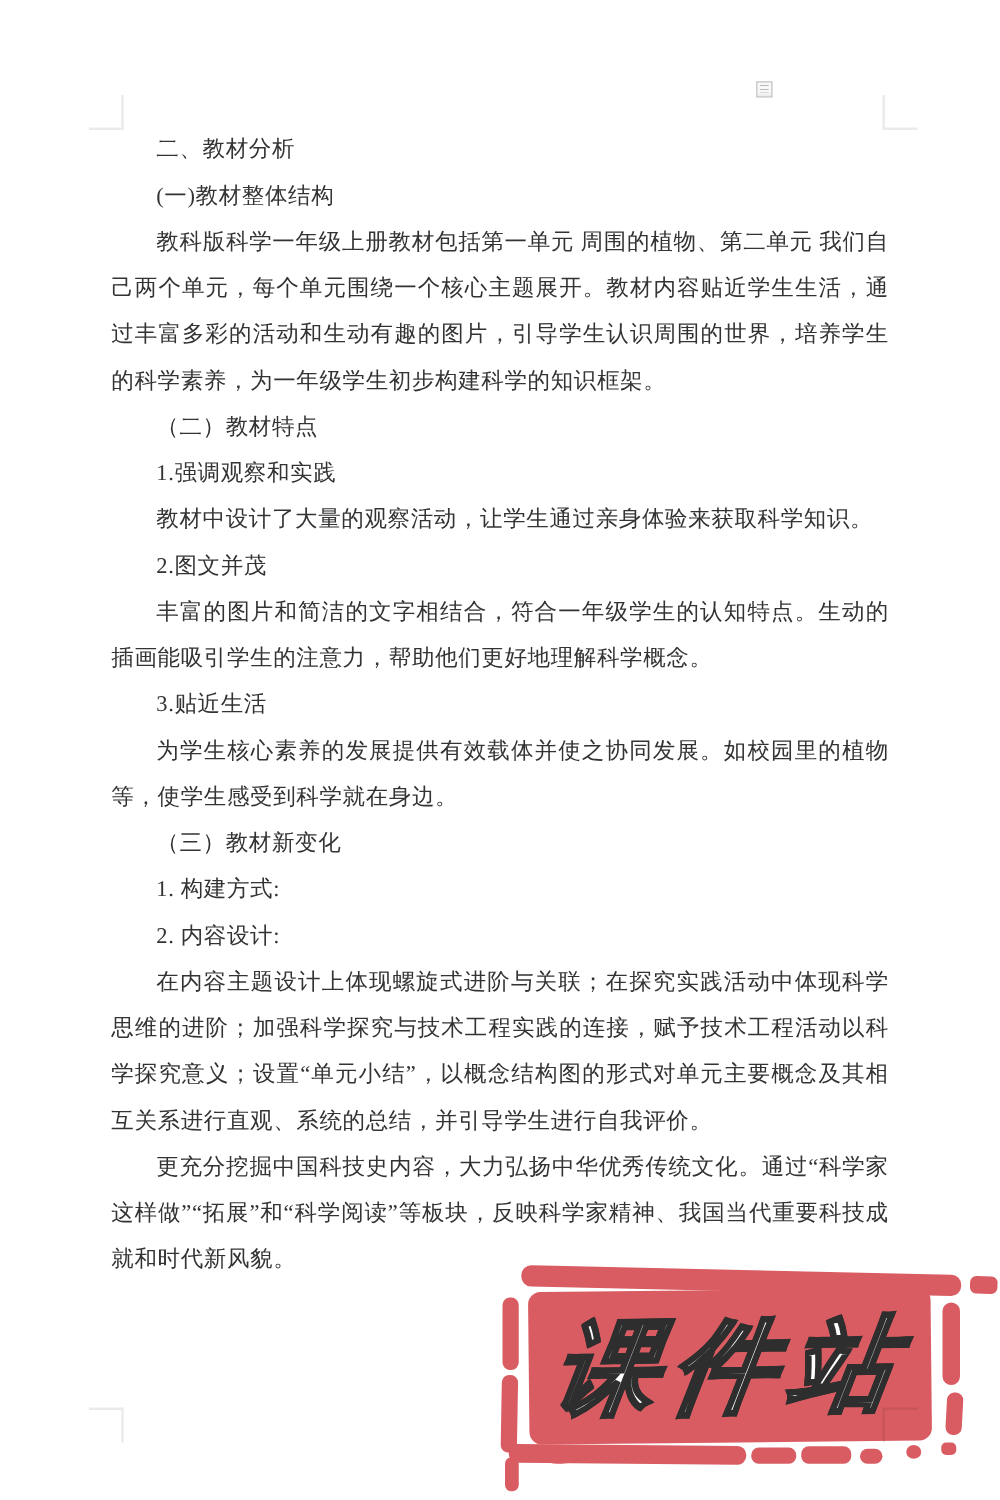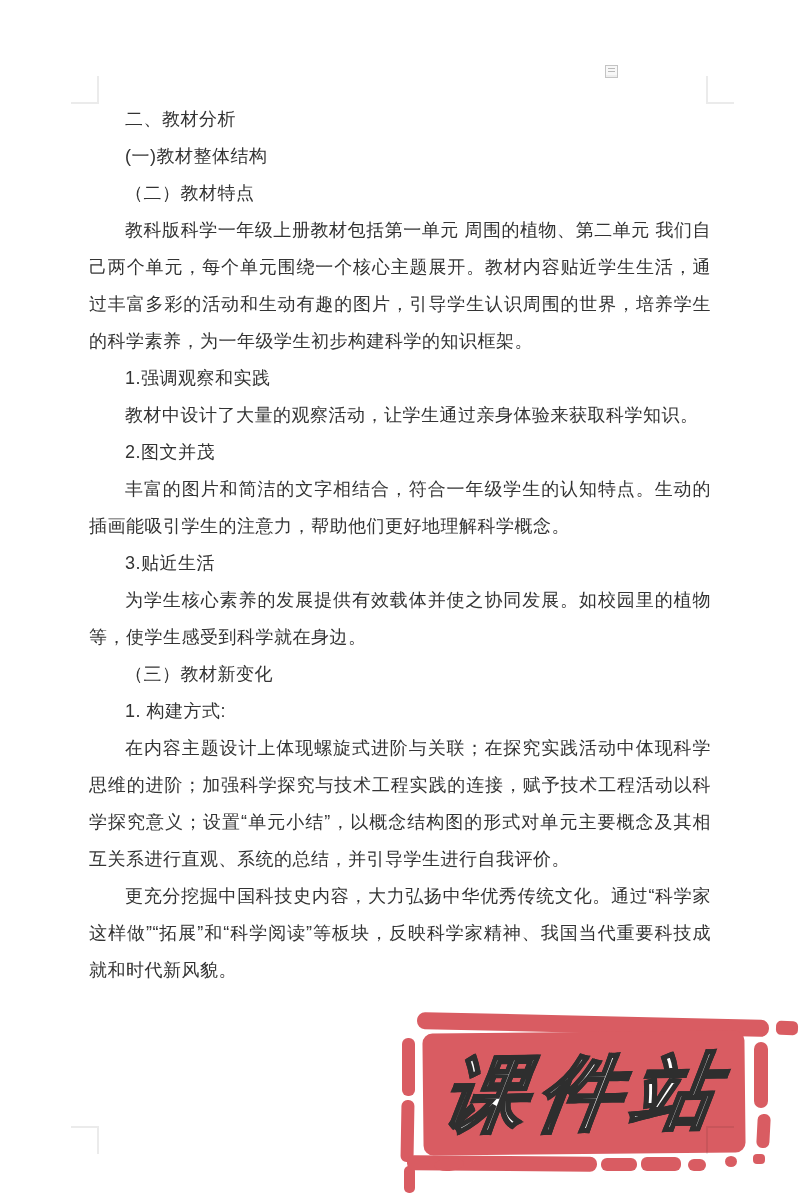--- a/index.html
+++ b/index.html
@@ -16,20 +16,21 @@
     overflow:hidden;
   }
 
   
   .content{
     position:absolute;
     left:89px;
     top:101px;
     width:622px;
     color:var(--text-color,#333333);
+    font-family:Liberation Serif, serif;
   }
   .content p{
     margin:0;
     font-size:18px;
     line-height:37px;
     letter-spacing:0.5px;
     text-indent:2em;
     text-align:justify;
   }
 
@@ -129,30 +130,31 @@
   <div class="crop tl"></div>
   <div class="crop tr"></div>
   <div class="crop bl"></div>
   <div class="crop br"></div>
 
   <div class="paste-icon"></div>
 
   <div class="content" id="content">
       <p>二、教材分析</p>
       <p>(一)教材整体结构</p>
+      <p>教科版科学一年级上册教材包括第一单元 周围的植物、第二单元 我们自己两个单元，每个单元围绕一个核心主题展开。教材内容贴近学生生活，通过丰富多彩的活动和生动有趣的图片，引导学生认识周围的世界，培养学生的科学素养，为一年级学生初步构建科学的知识框架。</p>
       <p>（二）教材特点</p>
-      <p>教科版科学一年级上册教材包括第一单元 周围的植物、第二单元 我们自己两个单元，每个单元围绕一个核心主题展开。教材内容贴近学生生活，通过丰富多彩的活动和生动有趣的图片，引导学生认识周围的世界，培养学生的科学素养，为一年级学生初步构建科学的知识框架。</p>
       <p>1.强调观察和实践</p>
       <p>教材中设计了大量的观察活动，让学生通过亲身体验来获取科学知识。</p>
       <p>2.图文并茂</p>
       <p>丰富的图片和简洁的文字相结合，符合一年级学生的认知特点。生动的插画能吸引学生的注意力，帮助他们更好地理解科学概念。</p>
       <p>3.贴近生活</p>
       <p>为学生核心素养的发展提供有效载体并使之协同发展。如校园里的植物等，使学生感受到科学就在身边。</p>
       <p>（三）教材新变化</p>
       <p>1. 构建方式:</p>
+      <p>2. 内容设计:</p>
       <p>在内容主题设计上体现螺旋式进阶与关联；在探究实践活动中体现科学思维的进阶；加强科学探究与技术工程实践的连接，赋予技术工程活动以科学探究意义；设置“单元小结”，以概念结构图的形式对单元主要概念及其相互关系进行直观、系统的总结，并引导学生进行自我评价。</p>
       <p>更充分挖掘中国科技史内容，大力弘扬中华优秀传统文化。通过“科学家这样做”“拓展”和“科学阅读”等板块，反映科学家精神、我国当代重要科技成就和时代新风貌。</p>
     </div>
 
   <div class="stamp">
     <div class="stamp-ink">
       <div class="s band-top"></div>
       <div class="s band-top-r"></div>
       <div class="s band-left-1"></div>
       <div class="s band-left-2"></div>

